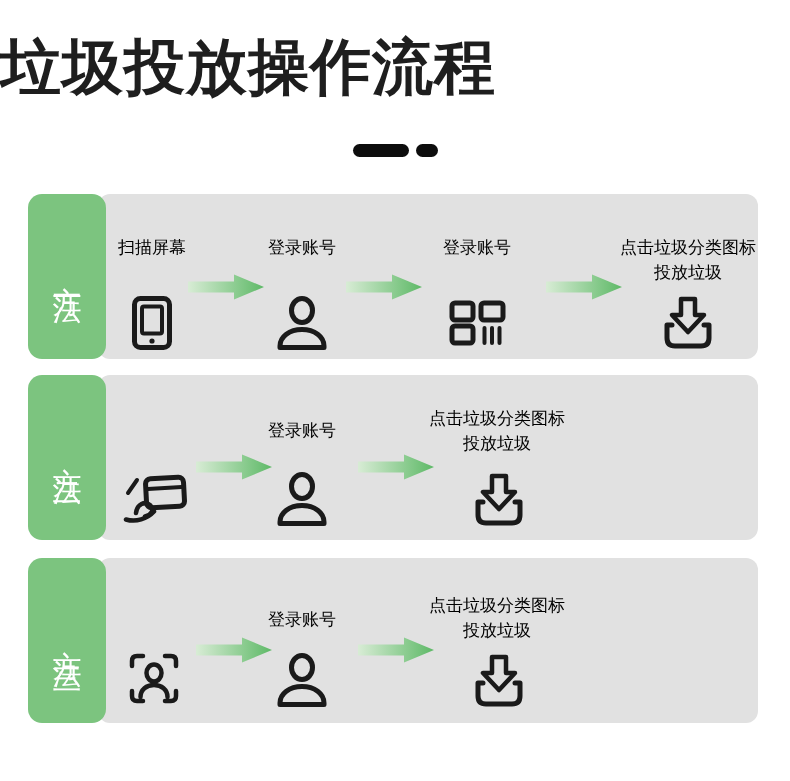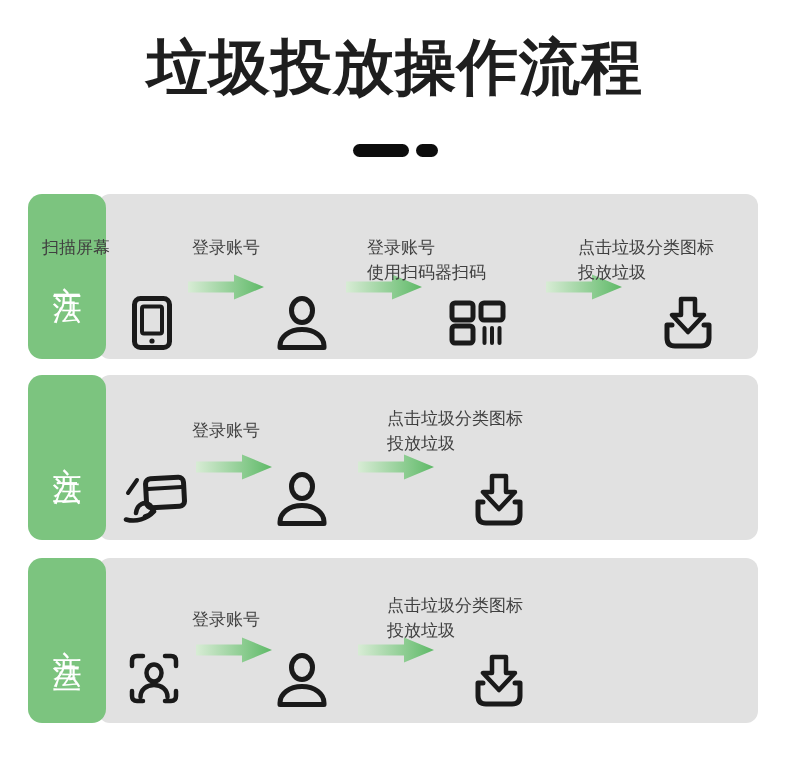--- a/index.html
+++ b/index.html
@@ -3,21 +3,21 @@
 <meta charset="utf-8">
 <style>
   html,body{margin:0;padding:0;background:#ffffff;}
   .page{
     position:relative;width:790px;height:781px;overflow:hidden;
     background:#ffffff;
     font-family:"Liberation Sans","DejaVu Sans",sans-serif;
   }
   .title{
     position:absolute;top:34px;left:0;width:790px;
-    text-align:center;font-size:61px;font-weight:800;
+    text-align:left;font-size:61px;font-weight:800;
     color:#1e1e1e;letter-spacing:1px;line-height:1.1;
   }
   .divider{
     position:absolute;top:143px;left:0;width:790px;height:14px;
     display:flex;justify-content:center;align-items:center;gap:7px;
   }
   .divider .bar{width:56px;height:13px;border-radius:7px;background:#0d0d0d;}
   .divider .dot{width:22px;height:13px;border-radius:7px;background:#0d0d0d;}
 
   .row{position:absolute;left:28px;width:730px;height:165px;}
@@ -29,22 +29,22 @@
     position:absolute;left:0;top:0;width:78px;height:165px;
     background:#7cc47f;border-radius:14px;
     display:flex;align-items:center;justify-content:center;
   }
   .method-label span{
     writing-mode:vertical-lr;text-orientation:upright;
     color:#ffffff;font-size:29px;font-weight:500;letter-spacing:9px;
     line-height:1;
   }
   .step-label{
-    position:absolute;width:220px;
-    font-size:17px;font-weight:500;color:#404040;line-height:1.45;
+    position:absolute;width:220px;text-align:center;
+    font-size:17px;font-weight:500;color:#000000;line-height:1.45;
   }
   .icon-wrap{position:absolute;}
   .arrow{position:absolute;width:78px;height:28px;}
   svg{display:block;}
 </style>
 </head>
 <body>
 
 <div class="page">
 
@@ -92,21 +92,20 @@
         <ellipse cx="27" cy="14.5" rx="10.5" ry="12" stroke-width="5"></ellipse>
         <path d="M5 51.5 L5 50 C5 40.5 14.5 33.5 27 33.5 C39.5 33.5 49 40.5 49 50 L49 51.5 Z" stroke-width="5"></path>
       </svg>
     </div>
     <svg class="arrow" style="left:318px;top:79px" viewBox="0 0 78 28">
       <polygon points="0,8.5 46,8.5 46,1.5 76,14 46,26.5 46,19.5 0,19.5" fill="url(#agrad)"></polygon>
     </svg>
 
     <div class="step-label" style="left:339px;top:42px">
       <div>登录账号</div>
-      <div>使用扫码器扫码</div>
     </div>
     <div class="icon-wrap" style="left:421px;top:106px">
       <svg width="58" height="46" viewBox="0 0 58 46" fill="none" stroke="#1a1a1a" stroke-linejoin="round" stroke-linecap="round">
         <rect x="3" y="3" width="21" height="17" rx="3" stroke-width="5"></rect>
         <rect x="32" y="3" width="22" height="17" rx="3" stroke-width="5"></rect>
         <rect x="3" y="26" width="21" height="17" rx="3" stroke-width="5"></rect>
         <line x1="35.5" y1="28" x2="35.5" y2="43" stroke-width="4"></line>
         <line x1="43" y1="28" x2="43" y2="43" stroke-width="4"></line>
         <line x1="50.5" y1="28" x2="50.5" y2="43" stroke-width="4"></line>
       </svg>

